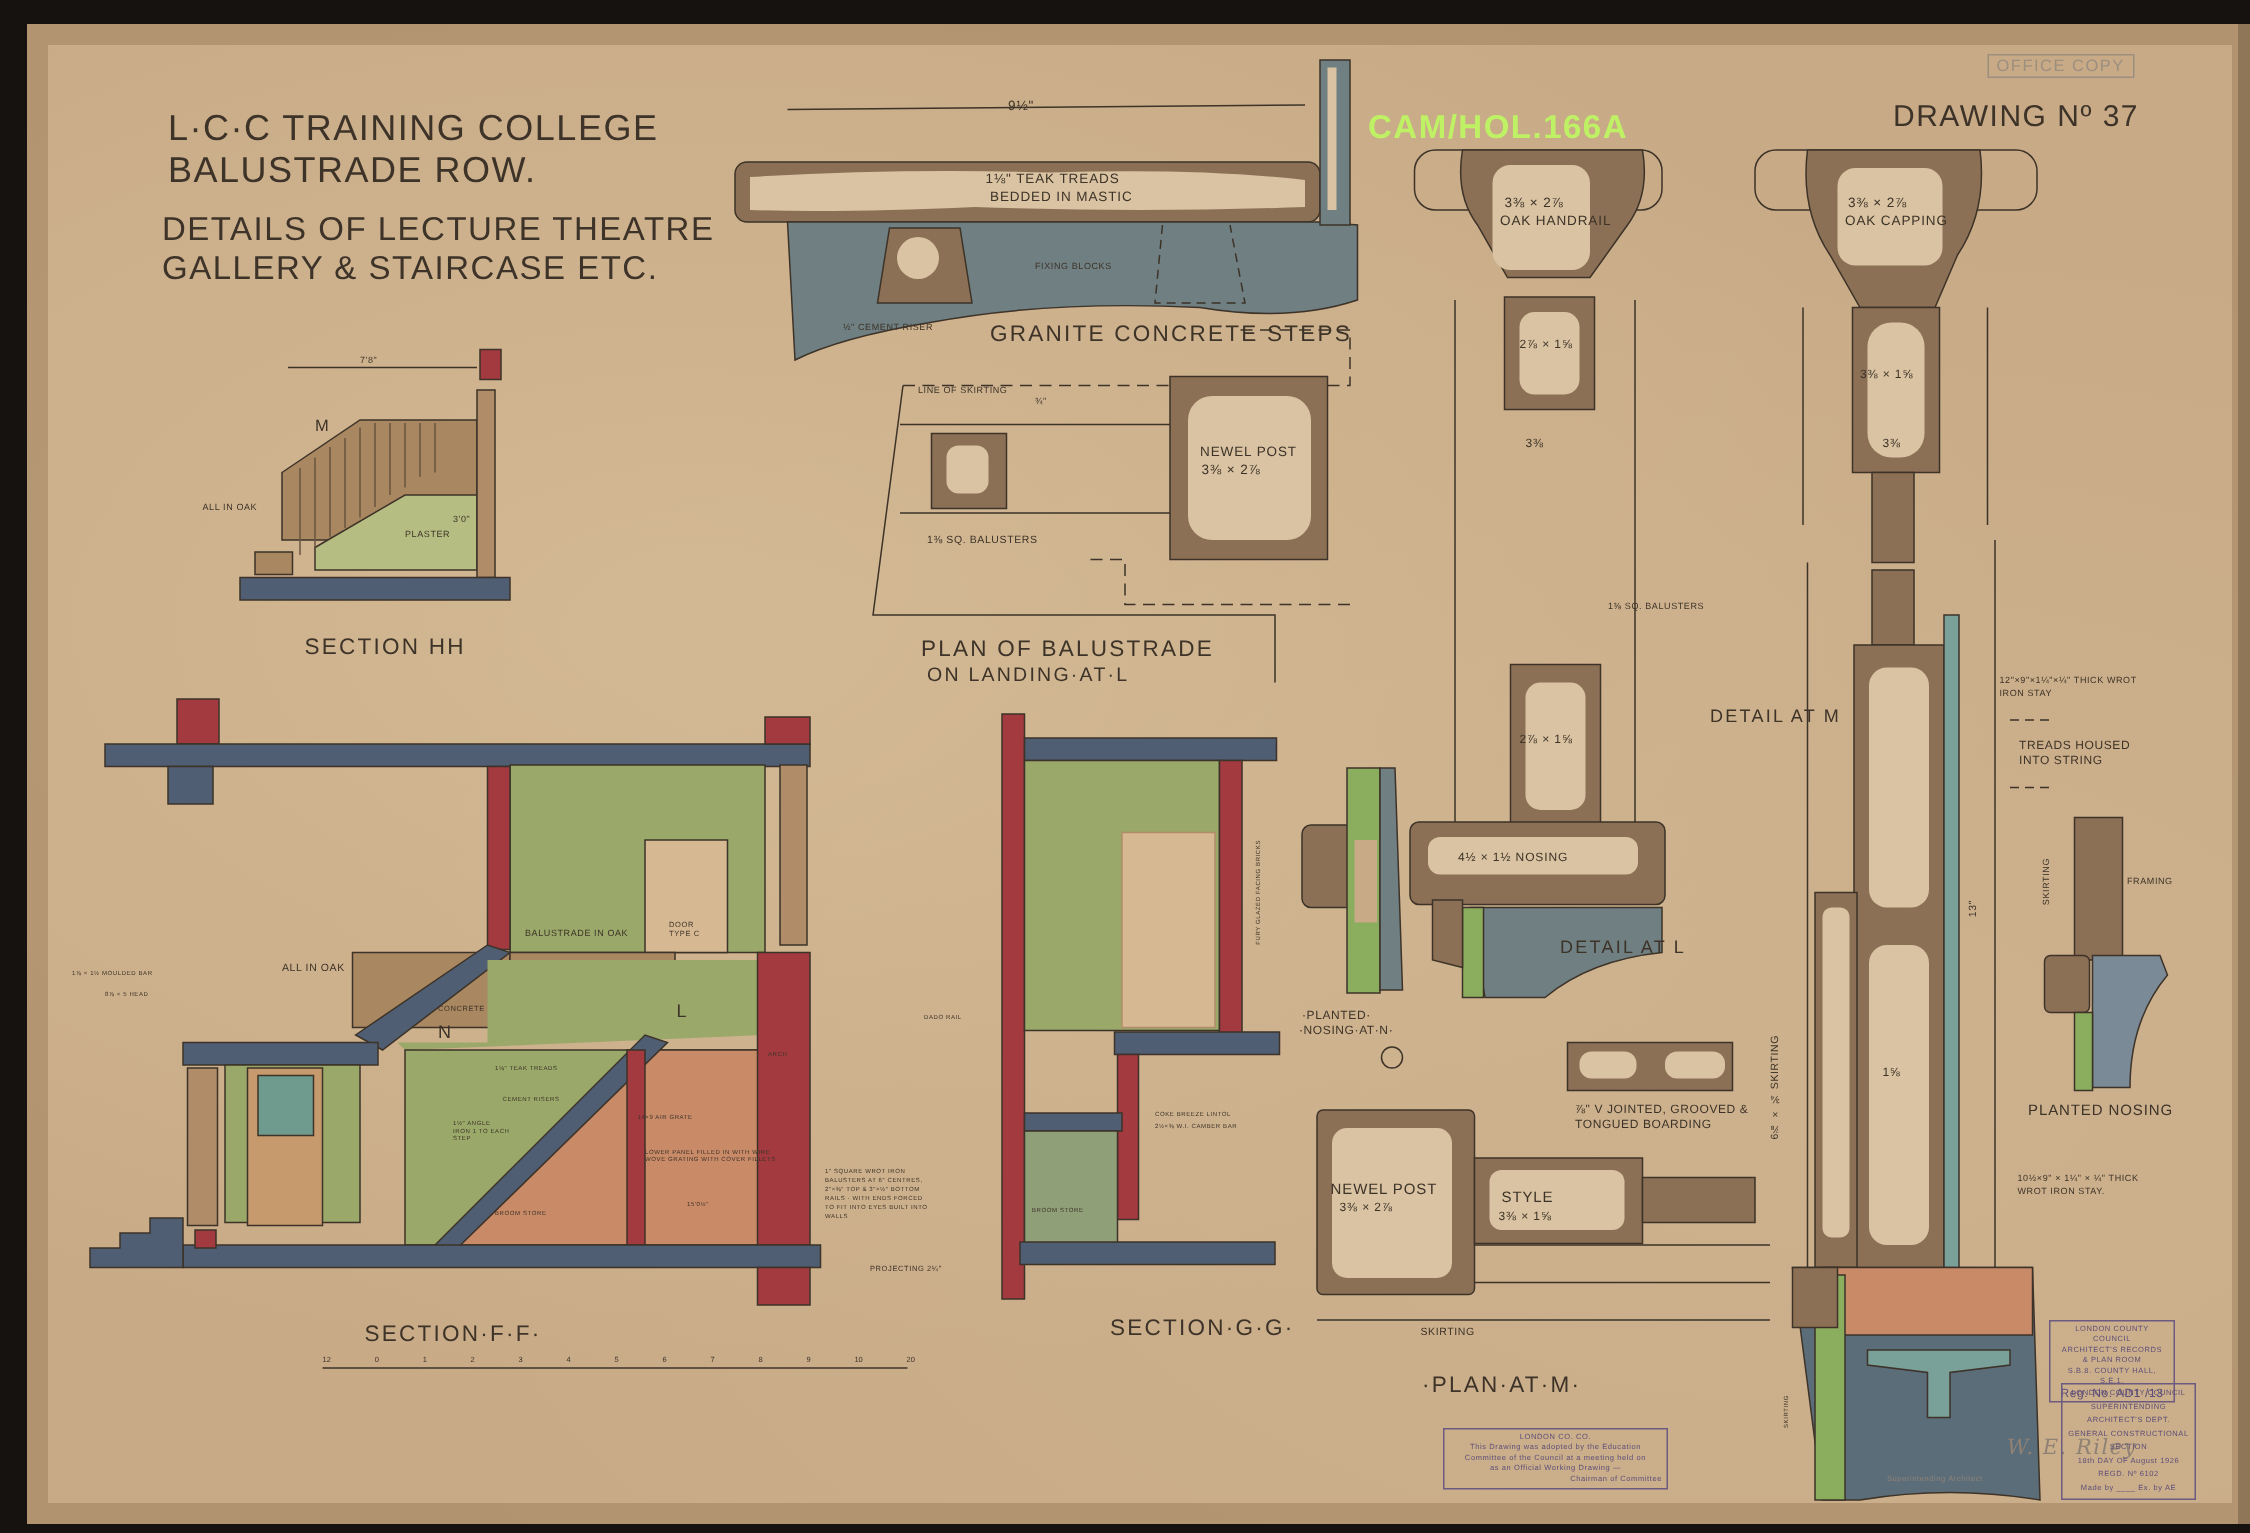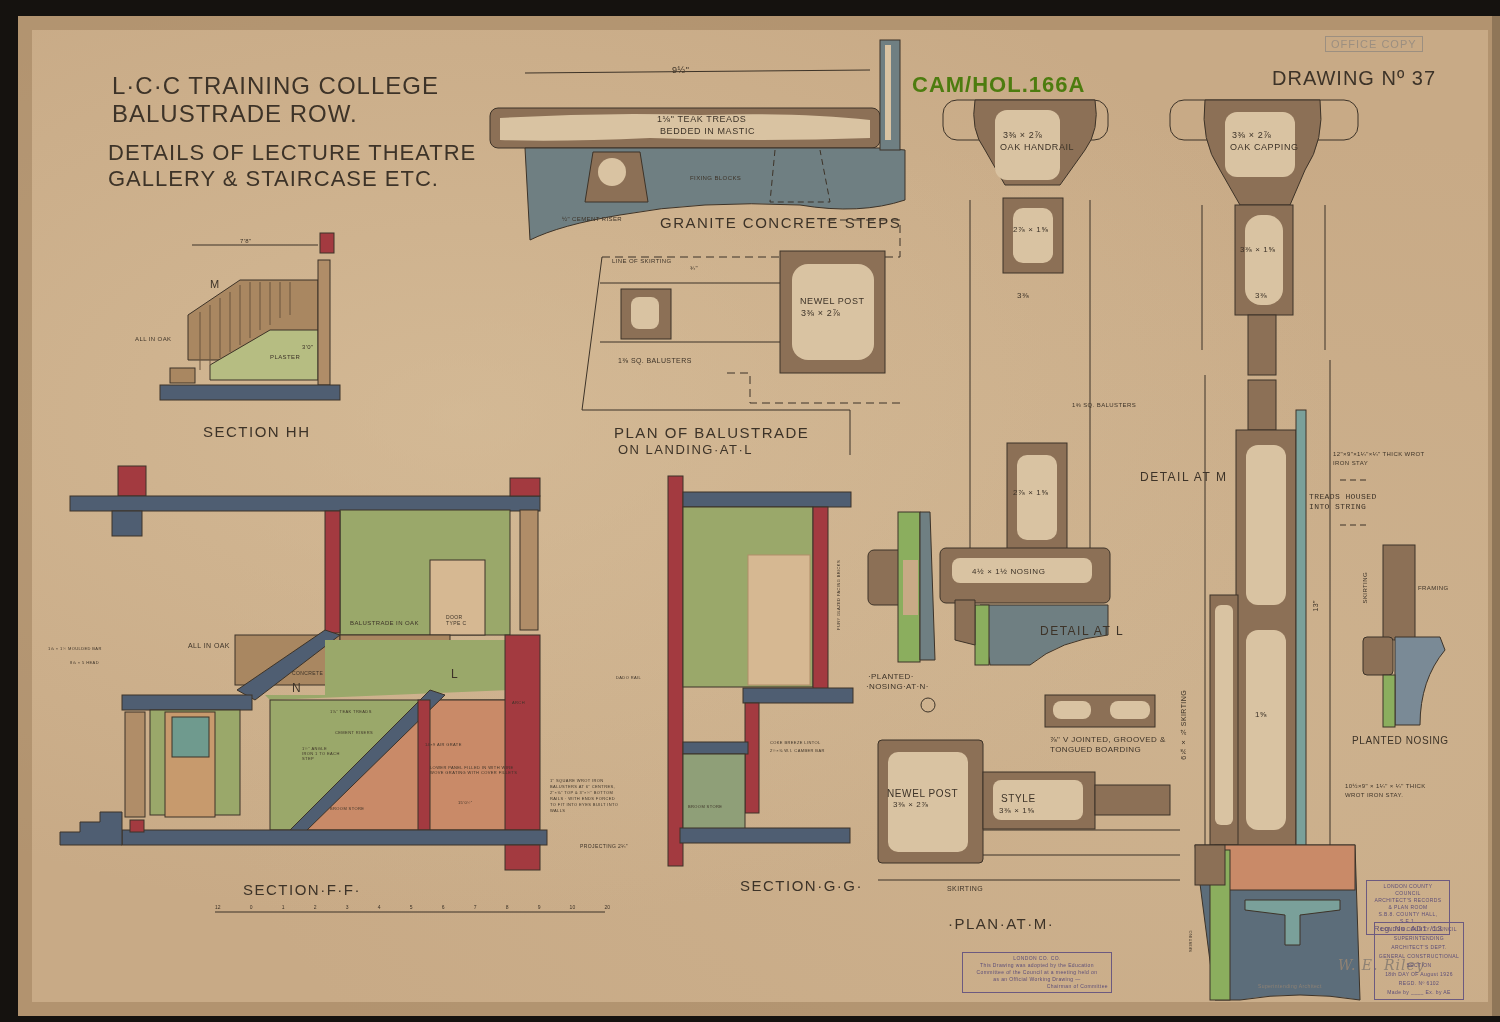--- a/index.html
+++ b/index.html
@@ -185,22 +185,22 @@
     <rect x="1363" y="637" width="30" height="38" rx="4" fill="#8c7056"></rect>
     <path d="M1395 637 L1440 637 L1445 650 Q1420 680 1420 725 L1395 725 Z" fill="#7a8a96"></path>
     <rect x="1383" y="675" width="12" height="52" fill="#8bae5e"></rect>
   </g>
 </svg>
 
 <div class="lbl t-main" style="left:112px;top:72px;">L·C·C TRAINING COLLEGE</div>
 <div class="lbl t-main" style="left:112px;top:100px;">BALUSTRADE ROW.</div>
 <div class="lbl t-sub" style="left:108px;top:140px;">DETAILS OF LECTURE THEATRE</div>
 <div class="lbl t-sub" style="left:108px;top:166px;">GALLERY &amp; STAIRCASE ETC.</div>
-<div class="lbl" style="left:912px;top:72px;font-size:22px;font-family:'Liberation Sans Narrow','Liberation Sans',sans-serif;color:#4d7c0f;font-weight:bold;">CAM/HOL.166A</div>
-<div class="lbl" style="left:1262px;top:67px;font-size:20px;margin-left:10px;">DRAWING Nº 37</div>
+<div class="lbl" style="left:912px;top:72px;font-size:22px;font-family:'Liberation Sans Narrow','Liberation Sans',sans-serif;color:#bef264;font-weight:bold;">CAM/HOL.166A</div>
+<div class="lbl" style="left:1262px;top:67px;font-size:20px;">DRAWING Nº 37</div>
 <div class="lbl" style="left:1325px;top:36px;font-size:11px;color:#9c8f80;border:1px solid #9c8f80;padding:1px 5px;">OFFICE COPY</div>
 
 <div class="lbl sm" style="left:672px;top:65px;">9½"</div>
 <div class="lbl sm" style="left:657px;top:114px;">1⅛" TEAK TREADS</div>
 <div class="lbl sm" style="left:660px;top:126px;">BEDDED IN MASTIC</div>
 <div class="lbl xs" style="left:690px;top:175px;">FIXING BLOCKS</div>
 <div class="lbl xs" style="left:562px;top:216px;">½" CEMENT RISER</div>
 <div class="lbl cap" style="left:660px;top:214px;font-size:15px;">GRANITE CONCRETE STEPS</div>
 
 <div class="lbl xs" style="left:612px;top:258px;">LINE OF SKIRTING</div>
@@ -279,21 +279,21 @@
 <div class="lbl sm" style="left:999px;top:806px;font-size:8px;">3⅜ × 1⅝</div>
 <div class="lbl xs" style="left:947px;top:885px;font-size:7px;">SKIRTING</div>
 <div class="lbl cap" style="left:948px;top:915px;">·PLAN·AT·M·</div>
 
 <div class="lbl sm" style="left:1232px;top:130px;">3⅜ × 2⅞</div>
 <div class="lbl sm" style="left:1230px;top:142px;">OAK CAPPING</div>
 <div class="lbl sm" style="left:1240px;top:245px;font-size:8px;">3⅜ × 1⅝</div>
 <div class="lbl sm" style="left:1255px;top:291px;font-size:8px;">3⅜</div>
 <div class="lbl cap" style="left:1140px;top:470px;font-size:12px;">DETAIL AT M</div>
 <div class="lbl xs" style="left:1333px;top:450px;font-size:6px;width:100px;white-space:normal;line-height:9px;">12"×9"×1¼"×¼" THICK WROT IRON STAY</div>
-<div class="lbl xs" style="left:1309px;top:492px;font-size:8px;width:80px;white-space:normal;line-height:10px;font-family:Liberation Mono, monospace;">TREADS HOUSED INTO STRING</div>
+<div class="lbl xs" style="left:1346px;top:492px;font-size:8px;width:80px;white-space:normal;line-height:10px;">TREADS HOUSED INTO STRING</div>
 <div class="lbl xs" style="left:1312px;top:600px;font-size:7px;writing-mode:vertical-rl;transform:rotate(180deg);">13"</div>
 <div class="lbl xs" style="left:1255px;top:710px;font-size:8px;">1⅝</div>
 <div class="lbl xs" style="left:1180px;top:690px;font-size:7px;writing-mode:vertical-rl;transform:rotate(180deg);">6⅞ × ¾ SKIRTING</div>
 <div class="lbl xs" style="left:1345px;top:782px;font-size:6px;width:100px;white-space:normal;line-height:9px;">10½×9" × 1¼" × ¼" THICK WROT IRON STAY.</div>
 <div class="lbl xs" style="left:1188px;top:930px;font-size:4px;writing-mode:vertical-rl;transform:rotate(180deg);">SKIRTING</div>
 
 <div class="lbl xs" style="left:1362px;top:572px;font-size:6px;writing-mode:vertical-rl;transform:rotate(180deg);">SKIRTING</div>
 <div class="lbl xs" style="left:1418px;top:585px;font-size:6px;">FRAMING</div>
 <div class="lbl sm" style="left:1352px;top:735px;font-size:10px;">PLANTED NOSING</div>
 

